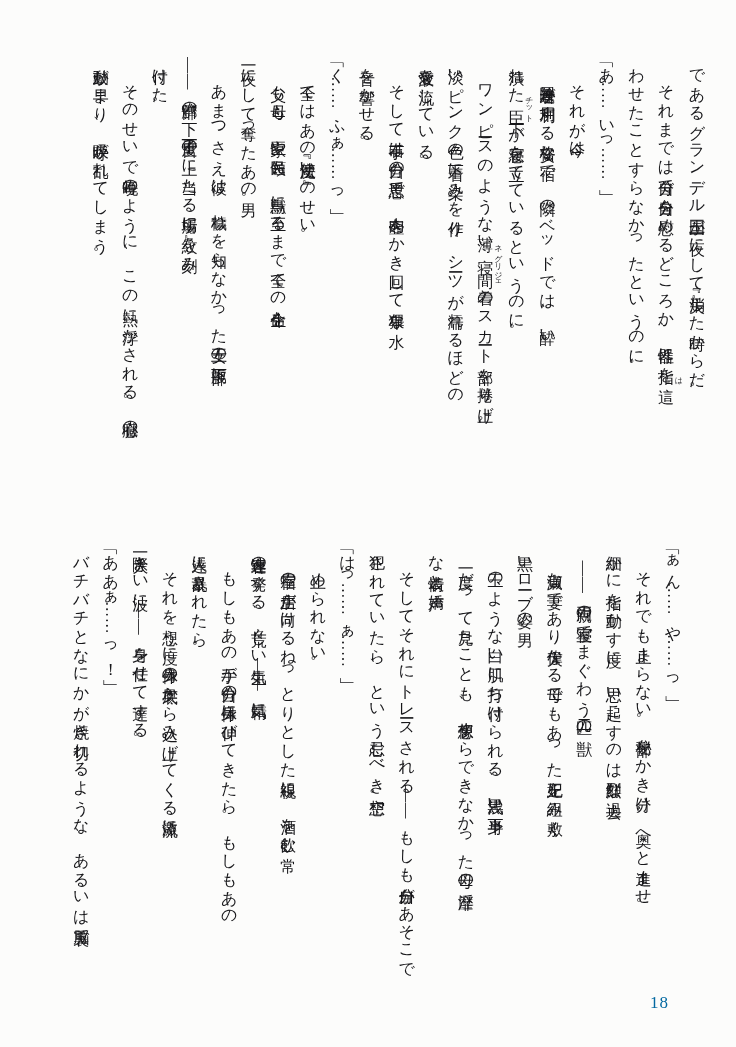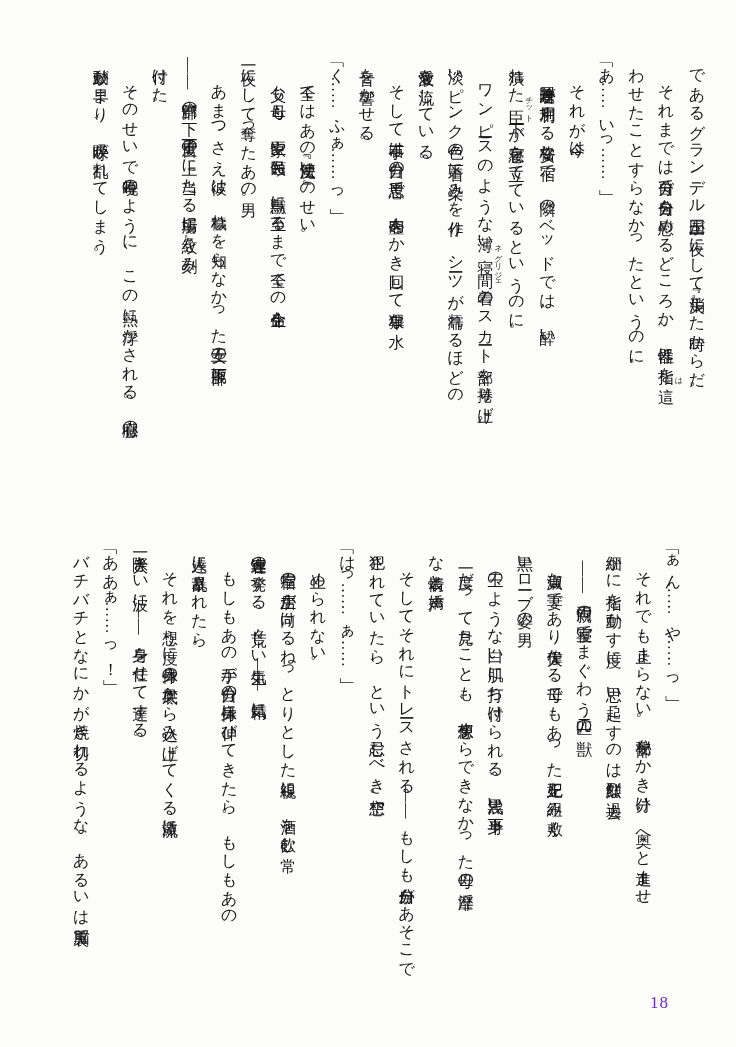--- a/index.html
+++ b/index.html
@@ -34,21 +34,21 @@
   ruby rt{
     font-size:8px;
     letter-spacing:0;
     color:#2a2a2e;
   }
   .pagenum{
     position:absolute;
     left:650px; top:993px;
     font-size:17px;
     letter-spacing:1px;
-    color:#6d28d9;
+    color:#0369a1;
   }
 </style>
 </head>
 <body>
 
 <div class="page">
 
   <div class="vblock block-top">
     <p>であるグランデル王国が一夜にして『消失』した時からだ。</p>
     <p><span>　それまでは自分で自分を慰めるどころか、性器に指を</span><ruby><span>這</span><rt>は</rt></ruby><span></span></p>

